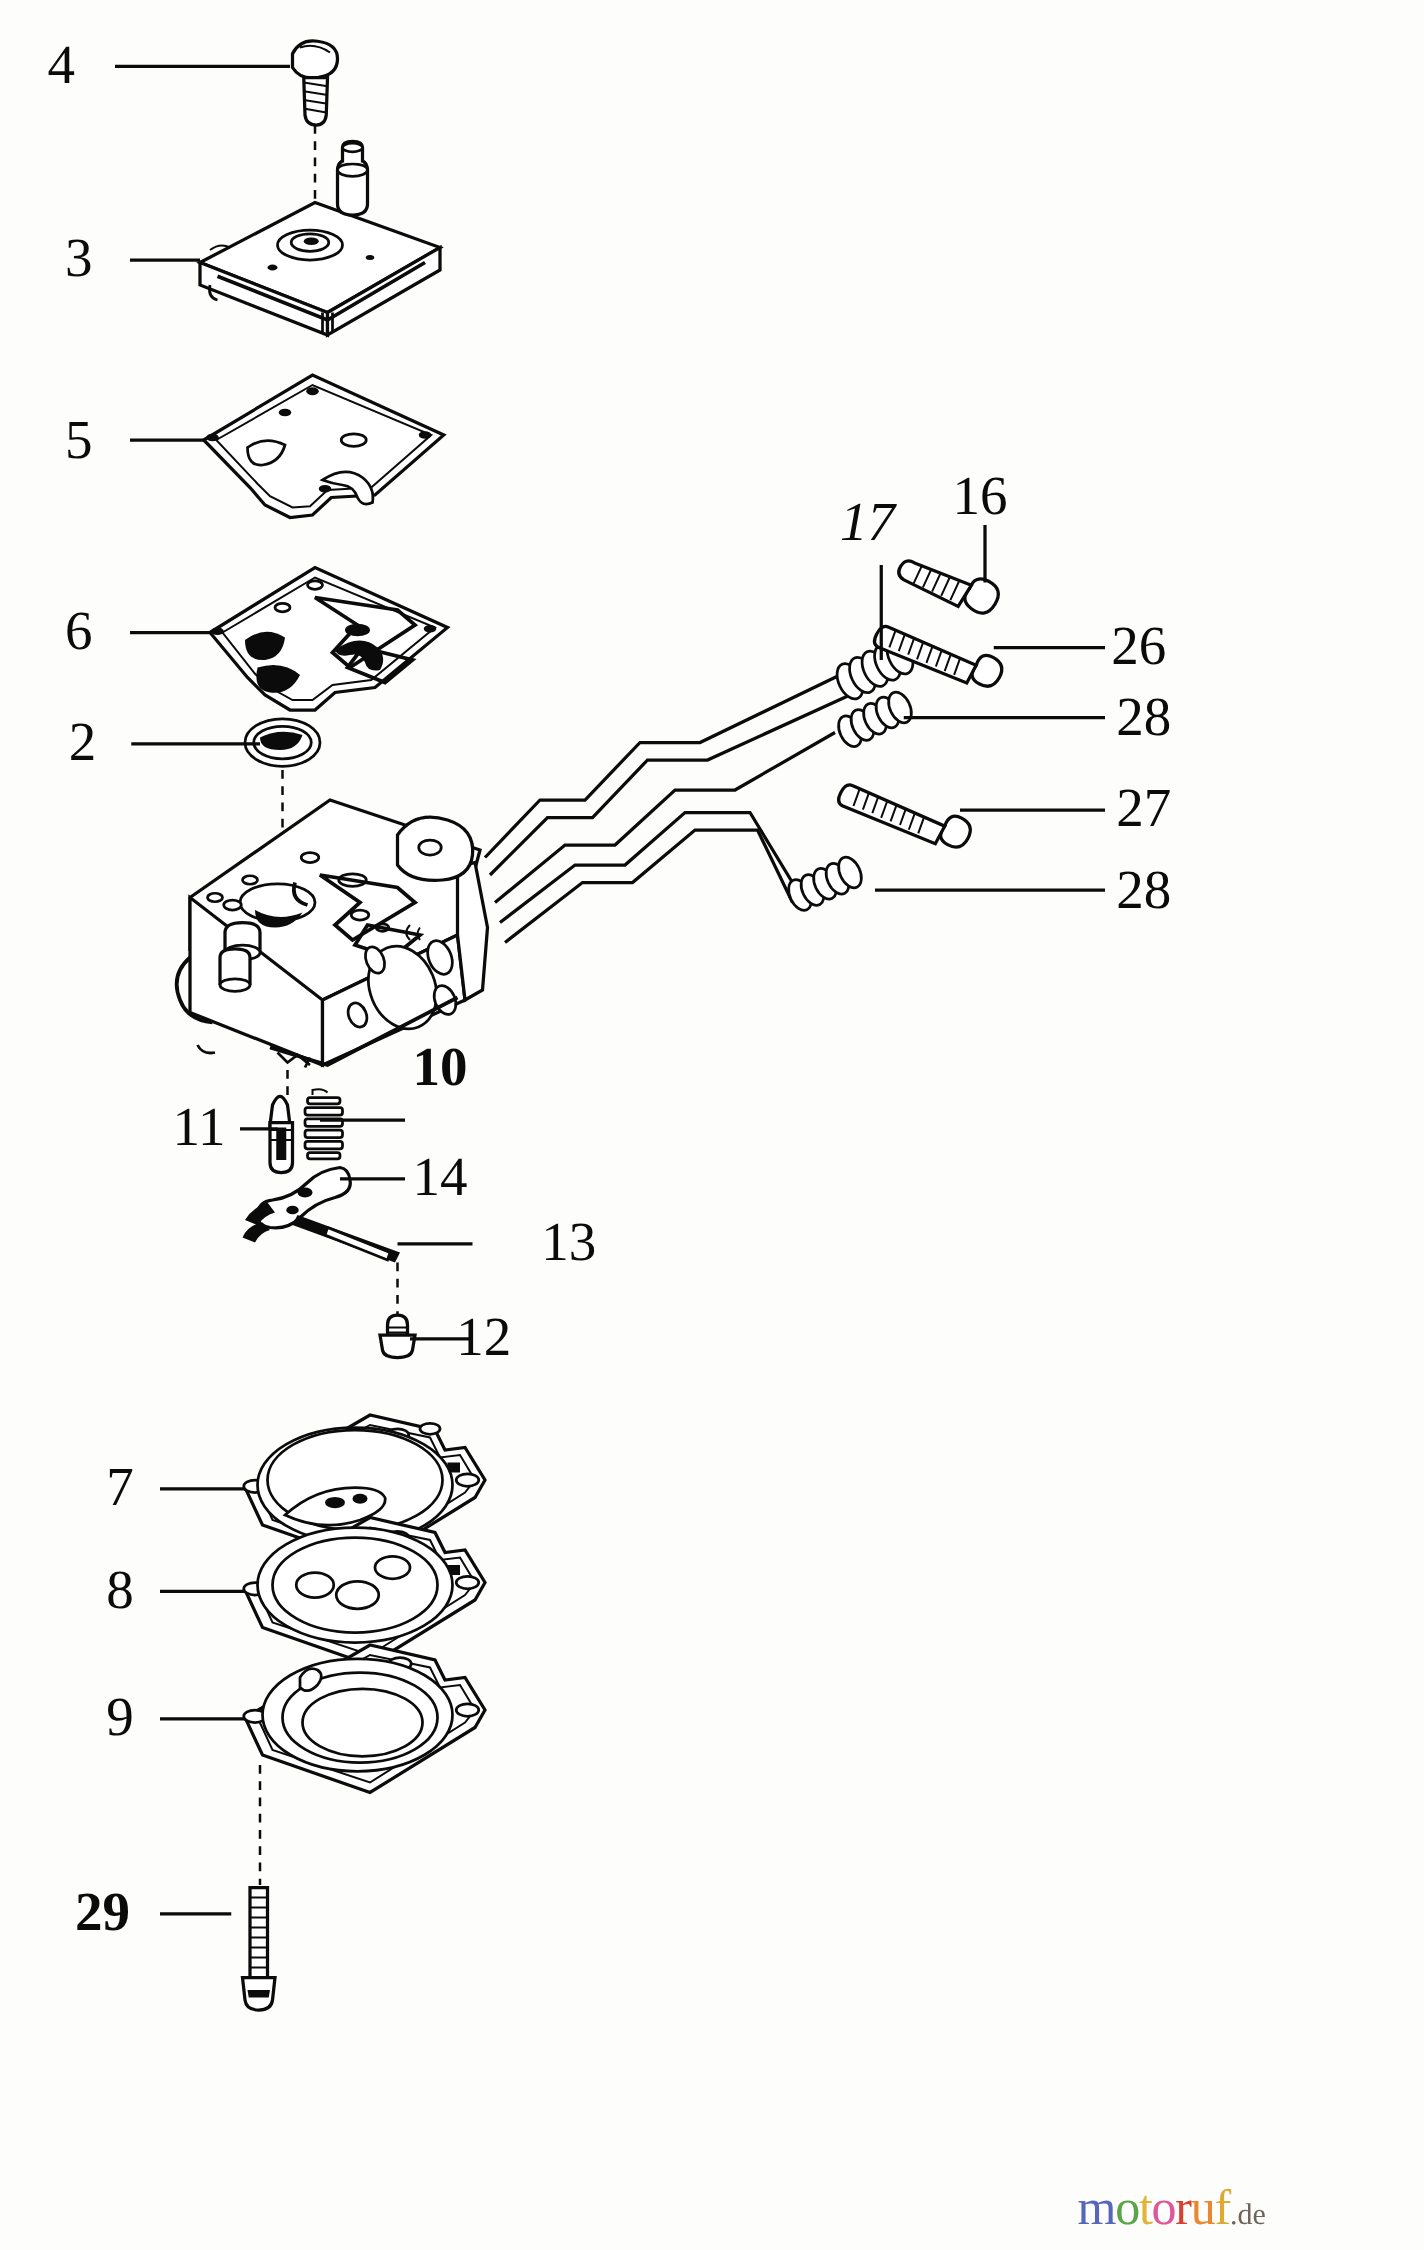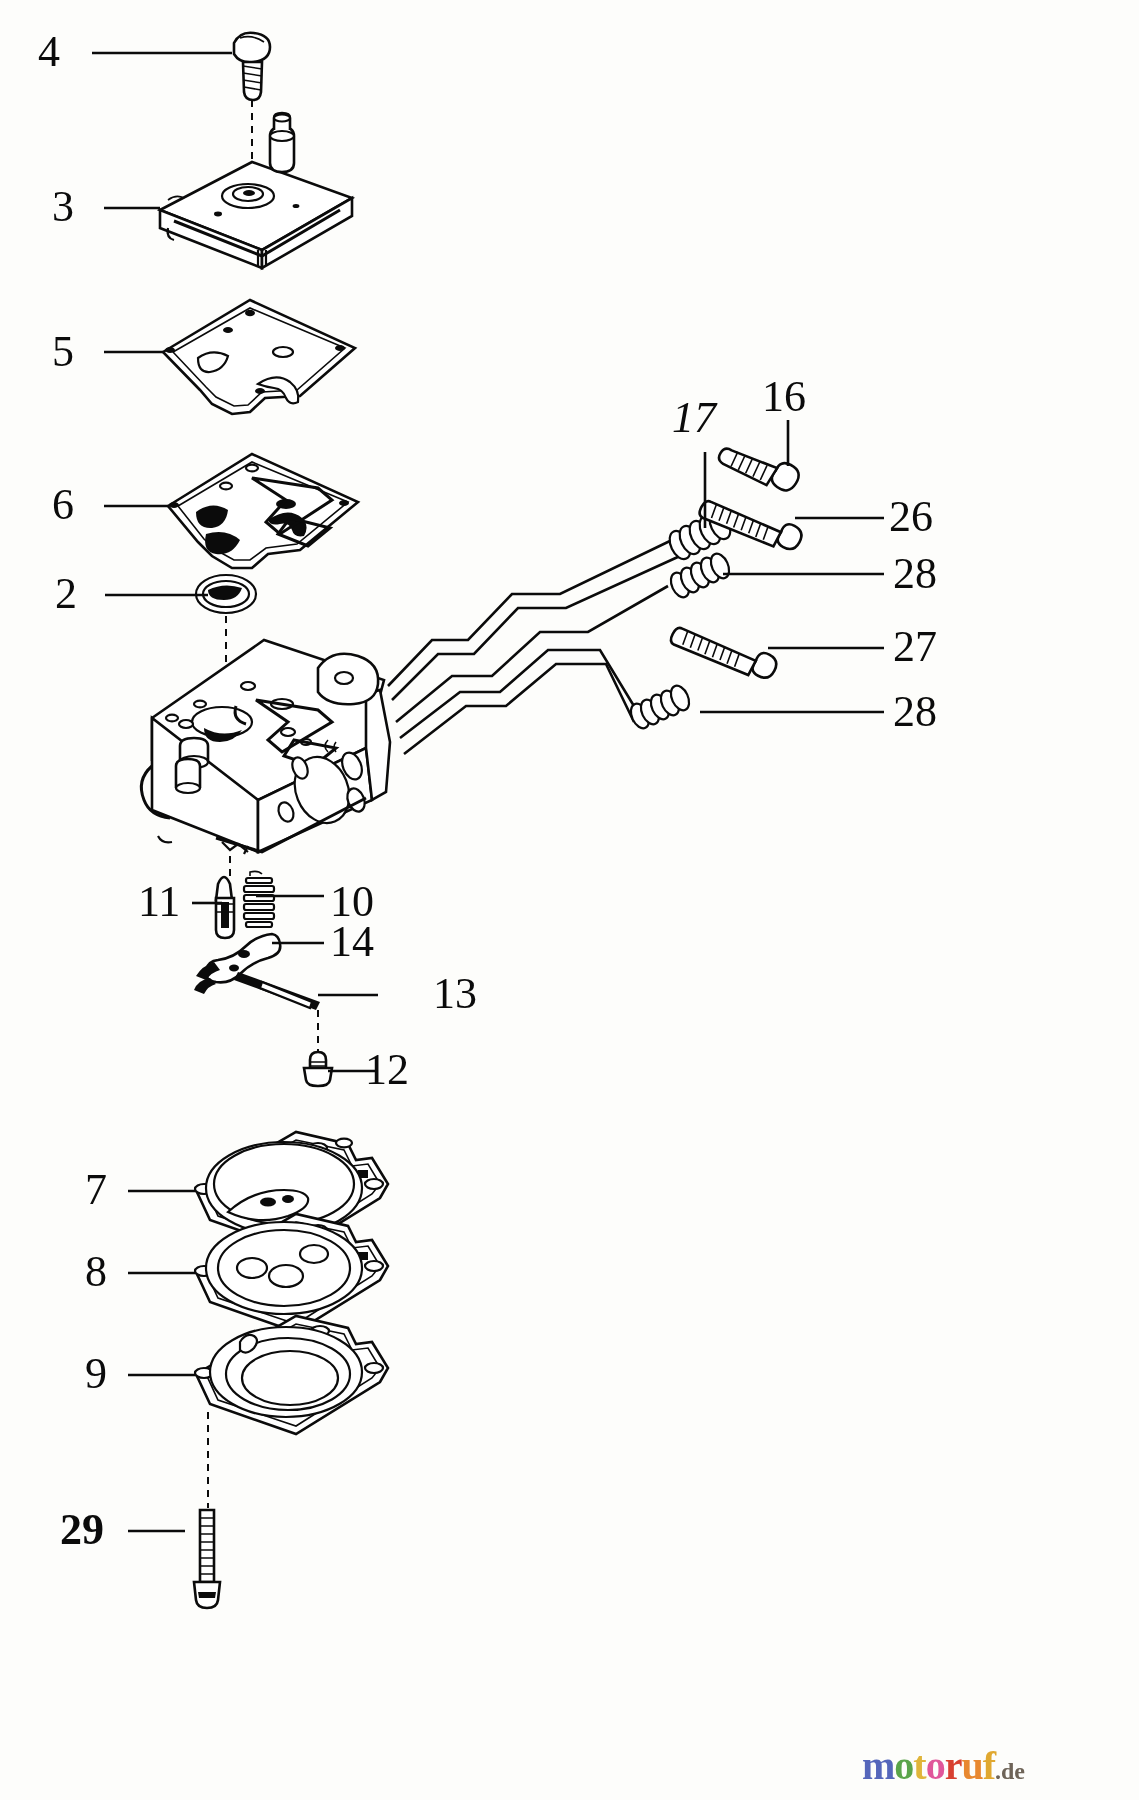--- a/index.html
+++ b/index.html
@@ -21,21 +21,20 @@
     white-space:nowrap;
     user-select:none;
   }
   .wm{
     position:absolute;
     font-family:"Liberation Serif","DejaVu Serif",serif;
     font-size:40px;
     letter-spacing:-1px;
     white-space:nowrap;
     user-select:none;
-    font-weight:bold;
   }
   .wm span{display:inline-block;}
   .wm .suffix{font-size:24px;color:#6e6458;letter-spacing:0px;}
 </style>
 </head>
 <body>
 
 <div id="stage">
 
 <svg id="diagram" viewBox="0 0 1139 1800">
@@ -360,21 +359,21 @@
       <div class="callout-num" style="left: 52px; top: 330px;">5</div>
       <div class="callout-num" style="left: 52px; top: 483px;">6</div>
       <div class="callout-num" style="left: 55px; top: 572px;">2</div>
       <div class="callout-num" style="left: 672px; top: 396px; font-style: italic;">17</div>
       <div class="callout-num" style="left: 762px; top: 375px;">16</div>
       <div class="callout-num" style="left: 889px; top: 495px; text-align: right;">26</div>
       <div class="callout-num" style="left: 893px; top: 552px;">28</div>
       <div class="callout-num" style="left: 893px; top: 625px;">27</div>
       <div class="callout-num" style="left: 893px; top: 690px;">28</div>
       <div class="callout-num" style="left: 138px; top: 880px;">11</div>
-      <div class="callout-num" style="left: 330px; top: 880px;">10</div>
+      <div class="callout-num" style="left: 330px; top: 832px; font-weight: bold;">10</div>
       <div class="callout-num" style="left: 330px; top: 920px;">14</div>
       <div class="callout-num" style="left: 385px; top: 972px; margin-left: 48px;">13</div>
       <div class="callout-num" style="left: 365px; top: 1048px;">12</div>
       <div class="callout-num" style="left: 85px; top: 1168px;">7</div>
       <div class="callout-num" style="left: 85px; top: 1250px;">8</div>
       <div class="callout-num" style="left: 85px; top: 1352px;">9</div>
       <div class="callout-num" style="left: 60px; top: 1508px; font-weight: bold;">29</div>
     </div>
 
 <div class="wm" id="watermark" style="left: 862px; top: 1742px;"><span style="color: rgb(85, 102, 187);">m</span><span style="color: rgb(90, 164, 74);">o</span><span style="color: rgb(224, 181, 58);">t</span><span style="color: rgb(224, 86, 154);">o</span><span style="color: rgb(216, 64, 48);">r</span><span style="color: rgb(232, 136, 48);">u</span><span style="color: rgb(224, 168, 48);">f</span><span class="suffix">.de</span></div>

